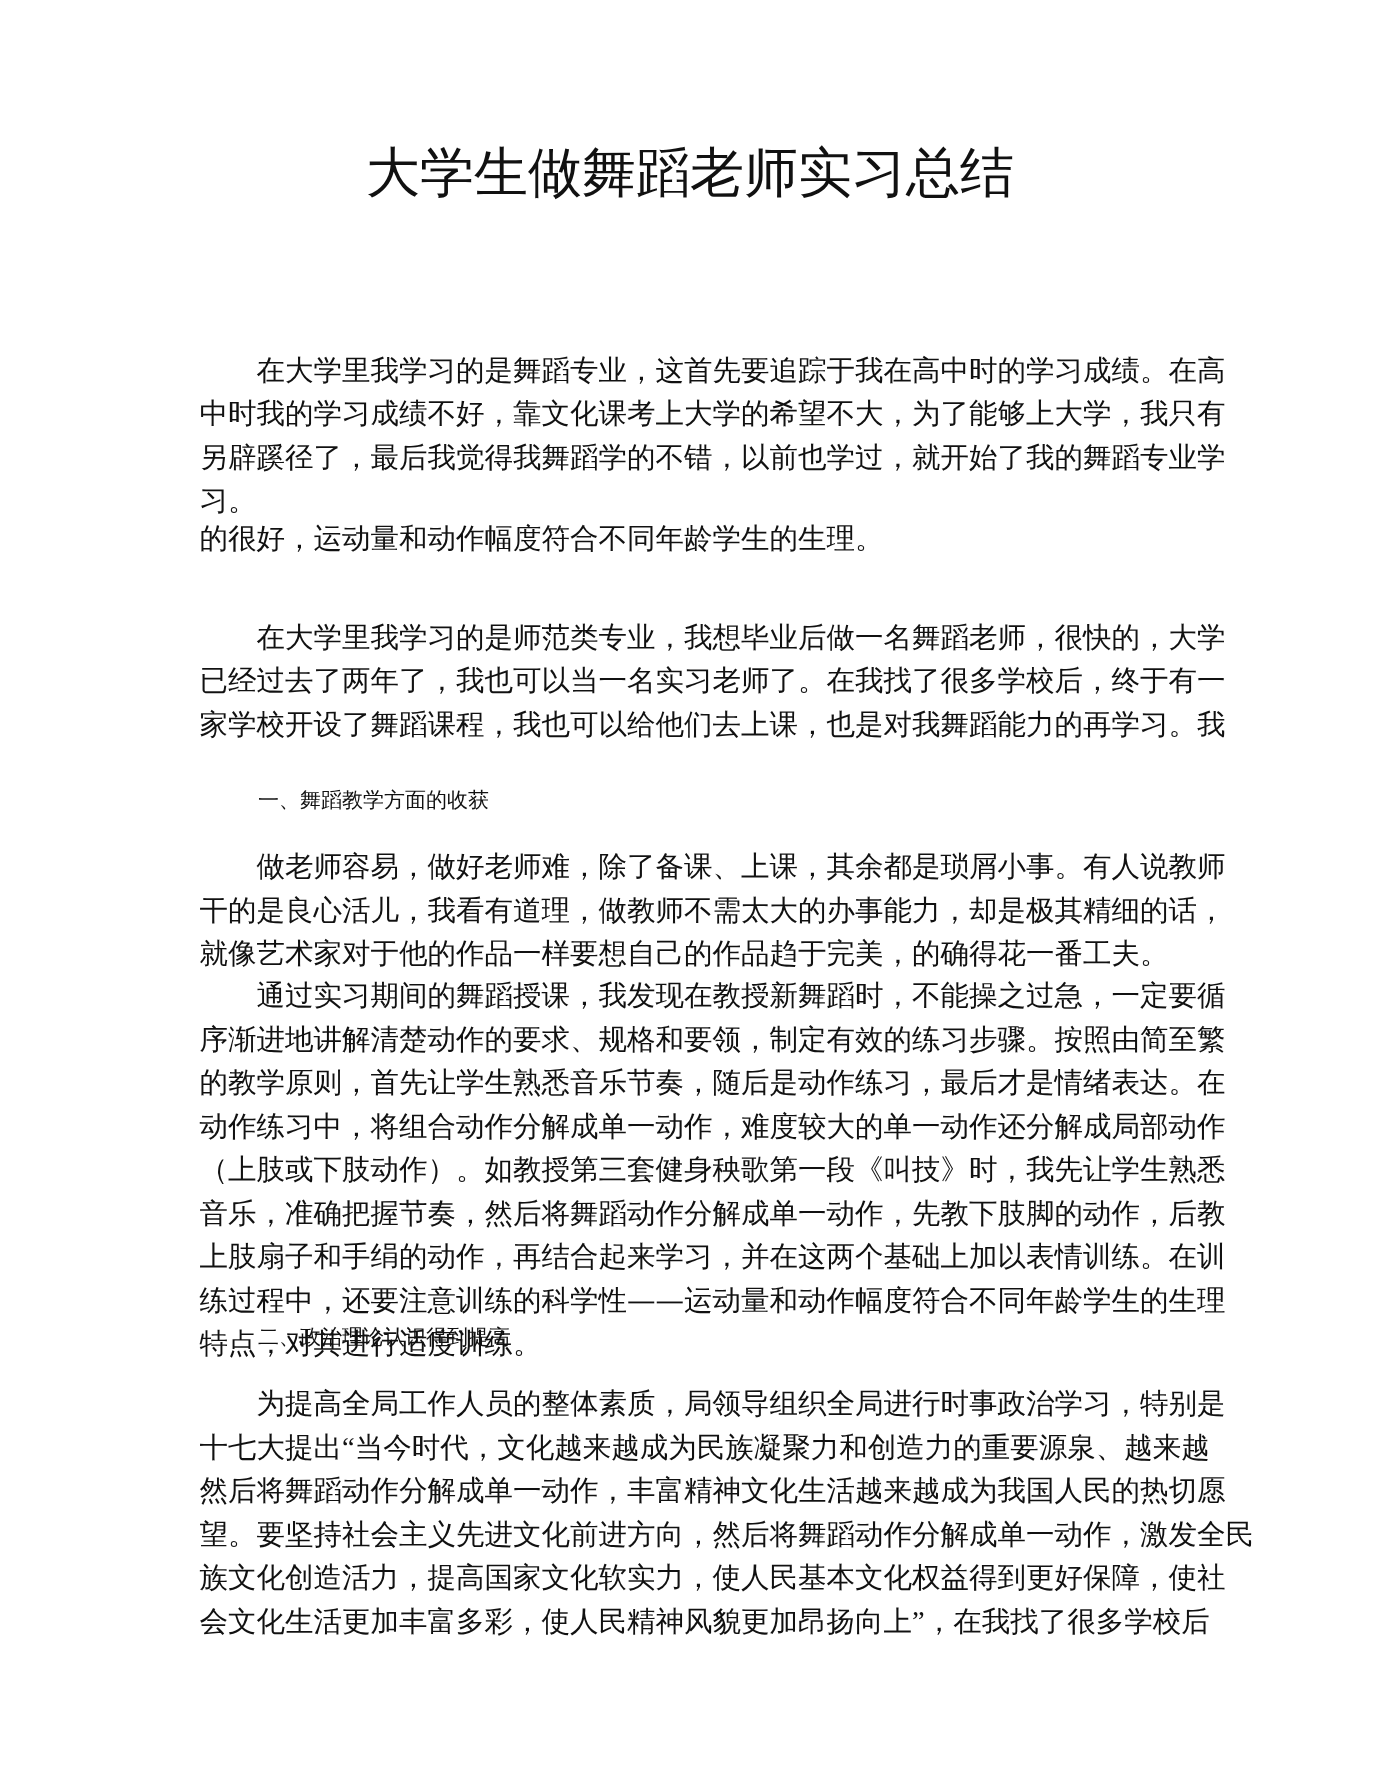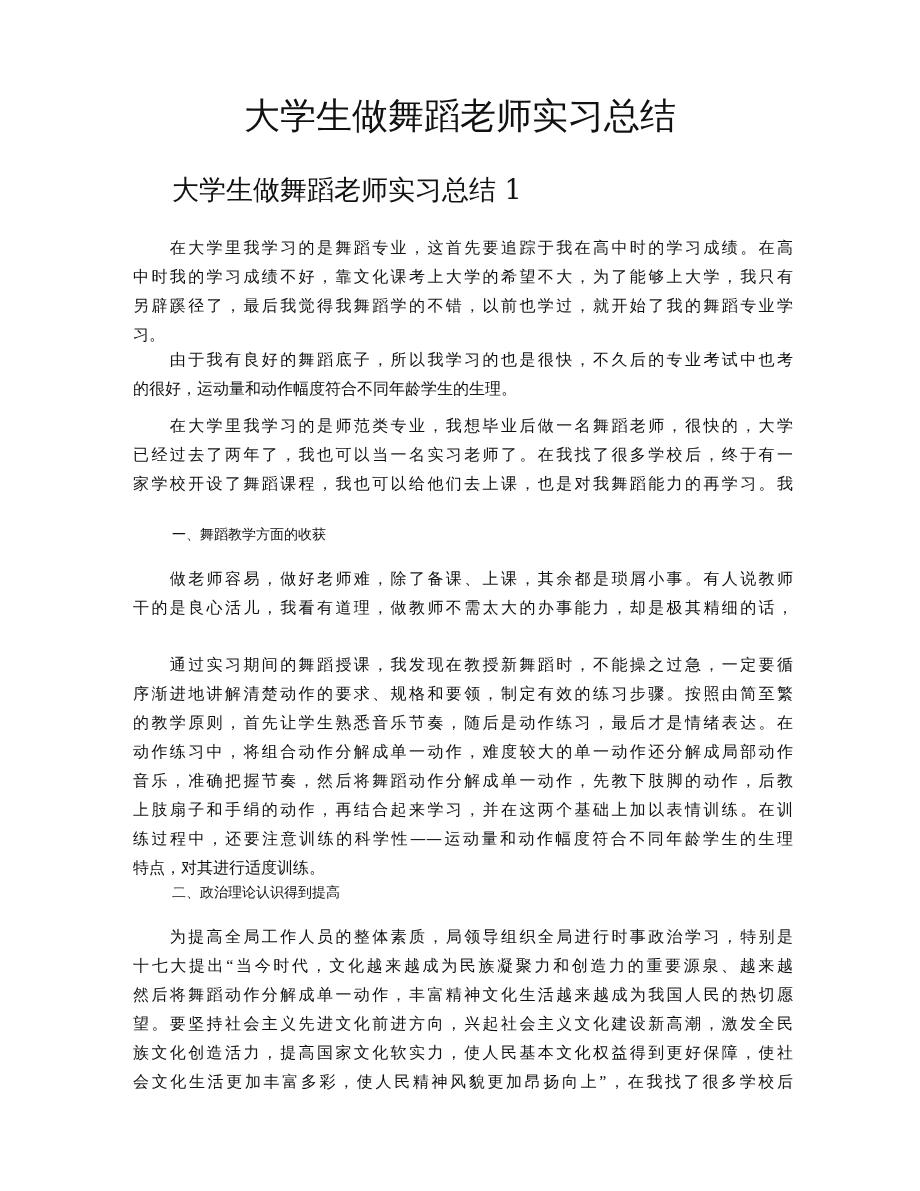--- a/index.html
+++ b/index.html
@@ -2,74 +2,74 @@
 <html><head>
 <meta charset="utf-8">
 <style>
   html, body { margin: 0; padding: 0; background: #ffffff; }
   body { width: 920px; height: 1191px; position: relative; overflow: hidden;
          font-family: "DejaVu Serif", "Liberation Serif", serif; color: #111; }
   .page { position: absolute; left: 0; top: 0; width: 920px; height: 1191px; }
   .title { position: absolute; top: 94px; left: 0; width: 920px; text-align: center;
            font-size: 36px; line-height: 44px; letter-spacing: 0px; }
   .subtitle { position: absolute; top: 173px; left: 172px; font-size: 27px; line-height: 34px; }
-  .block { position: absolute; left: 133px; width: 660px; font-size: 16px; line-height: 29px; }
+  .block { position: absolute; left: 133px; width: 660px; font-size: 19px; line-height: 29px; }
   .line { display: block; white-space: nowrap; height: 29px; text-align: justify; text-align-last: justify; }
   .line.last { text-align: left; text-align-last: left; }
   .heading { position: absolute; left: 172px; font-size: 14px; line-height: 29px; }
 </style>
 </head>
 <body>
 
 <div class="page">
 
   <div class="title">大学生做舞蹈老师实习总结</div>
 
-  <div class="subtitle">大学生做舞蹈老师实习总结 1</div>
 
   <div class="block" style="top:233px;">
     <span class="line">　　在大学里我学习的是舞蹈专业，这首先要追踪于我在高中时的学习成绩。在高</span>
     <span class="line">中时我的学习成绩不好，靠文化课考上大学的希望不大，为了能够上大学，我只有</span>
     <span class="line">另辟蹊径了，最后我觉得我舞蹈学的不错，以前也学过，就开始了我的舞蹈专业学</span>
     <span class="line last">习。</span>
   </div>
 
   <div class="block" style="top:345px;">
-    <span class="line">　　由于我有良好的舞蹈底子，所以我学习的也是很快，不久后的专业考试中也考</span>
     <span class="line last">的很好，运动量和动作幅度符合不同年龄学生的生理。</span>
   </div>
 
   <div class="block" style="top:411px;">
     <span class="line">　　在大学里我学习的是师范类专业，我想毕业后做一名舞蹈老师，很快的，大学</span>
     <span class="line">已经过去了两年了，我也可以当一名实习老师了。在我找了很多学校后，终于有一</span>
     <span class="line">家学校开设了舞蹈课程，我也可以给他们去上课，也是对我舞蹈能力的再学习。我</span>
   </div>
 
   <div class="heading" style="top:520px;">一、舞蹈教学方面的收获</div>
 
   <div class="block" style="top:564px;">
     <span class="line">　　做老师容易，做好老师难，除了备课、上课，其余都是琐屑小事。有人说教师</span>
     <span class="line">干的是良心活儿，我看有道理，做教师不需太大的办事能力，却是极其精细的话，</span>
+    <span class="line last">就像艺术家对于他的作品一样要想自己的作品趋于完美，的确得花一番工夫。</span>
   </div>
 
   <div class="block" style="top:650px;">
     <span class="line">　　通过实习期间的舞蹈授课，我发现在教授新舞蹈时，不能操之过急，一定要循</span>
     <span class="line">序渐进地讲解清楚动作的要求、规格和要领，制定有效的练习步骤。按照由简至繁</span>
     <span class="line">的教学原则，首先让学生熟悉音乐节奏，随后是动作练习，最后才是情绪表达。在</span>
     <span class="line">动作练习中，将组合动作分解成单一动作，难度较大的单一动作还分解成局部动作</span>
+    <span class="line">（上肢或下肢动作）。如教授第三套健身秧歌第一段《叫技》时，我先让学生熟悉</span>
     <span class="line">音乐，准确把握节奏，然后将舞蹈动作分解成单一动作，先教下肢脚的动作，后教</span>
     <span class="line">上肢扇子和手绢的动作，再结合起来学习，并在这两个基础上加以表情训练。在训</span>
     <span class="line">练过程中，还要注意训练的科学性——运动量和动作幅度符合不同年龄学生的生理</span>
     <span class="line last">特点，对其进行适度训练。</span>
   </div>
 
   <div class="heading" style="top:878px;">二、政治理论认识得到提高</div>
 
   <div class="block" style="top:922px;font-family:Liberation Serif, serif;">
     <span class="line">　　为提高全局工作人员的整体素质，局领导组织全局进行时事政治学习，特别是</span>
     <span class="line">十七大提出“当今时代，文化越来越成为民族凝聚力和创造力的重要源泉、越来越</span>
     <span class="line">然后将舞蹈动作分解成单一动作，丰富精神文化生活越来越成为我国人民的热切愿</span>
-    <span class="line">望。要坚持社会主义先进文化前进方向，兴起社会主义文化建设新高潮，激发全民</span>
+    <span class="line">望。要坚持社会主义先进文化前进方向，然后将舞蹈动作分解成单一动作，激发全民</span>
     <span class="line">族文化创造活力，提高国家文化软实力，使人民基本文化权益得到更好保障，使社</span>
     <span class="line">会文化生活更加丰富多彩，使人民精神风貌更加昂扬向上”，在我找了很多学校后</span>
   </div>
 
 </div>
 
 </body></html>

